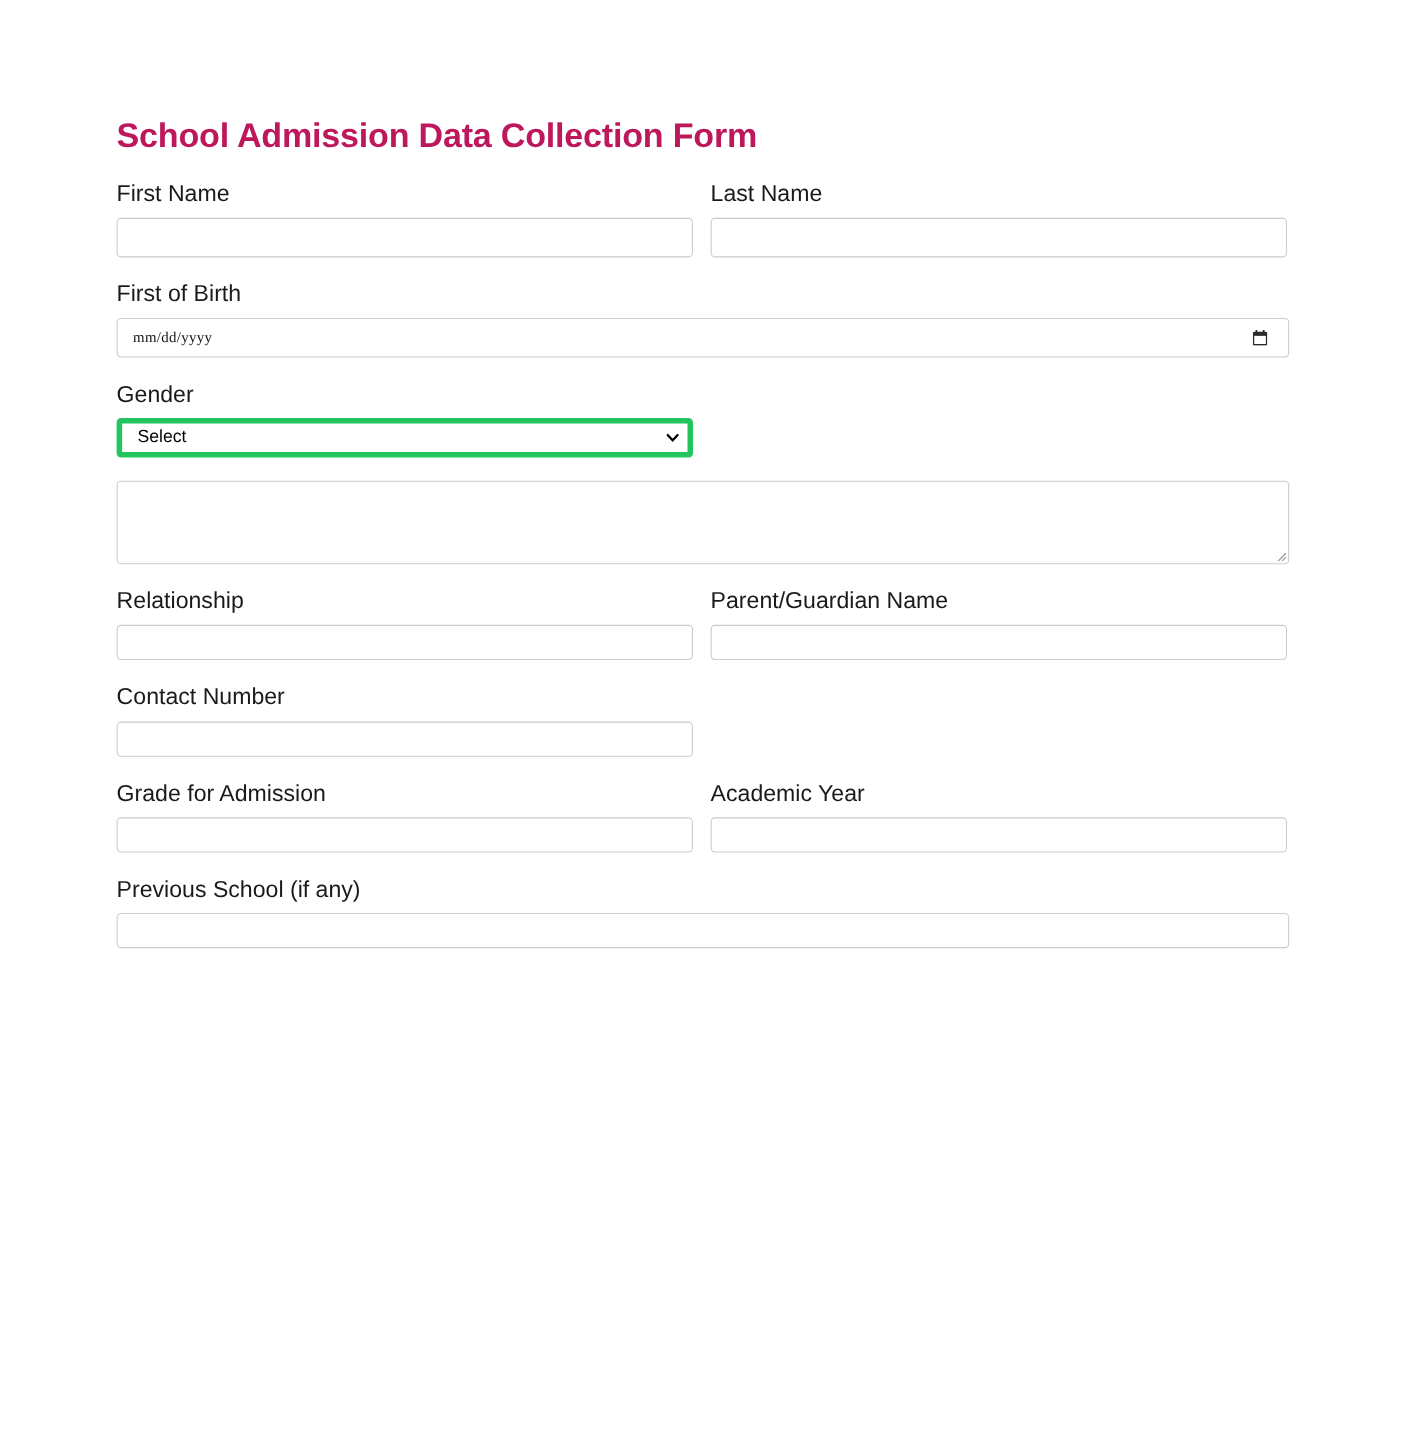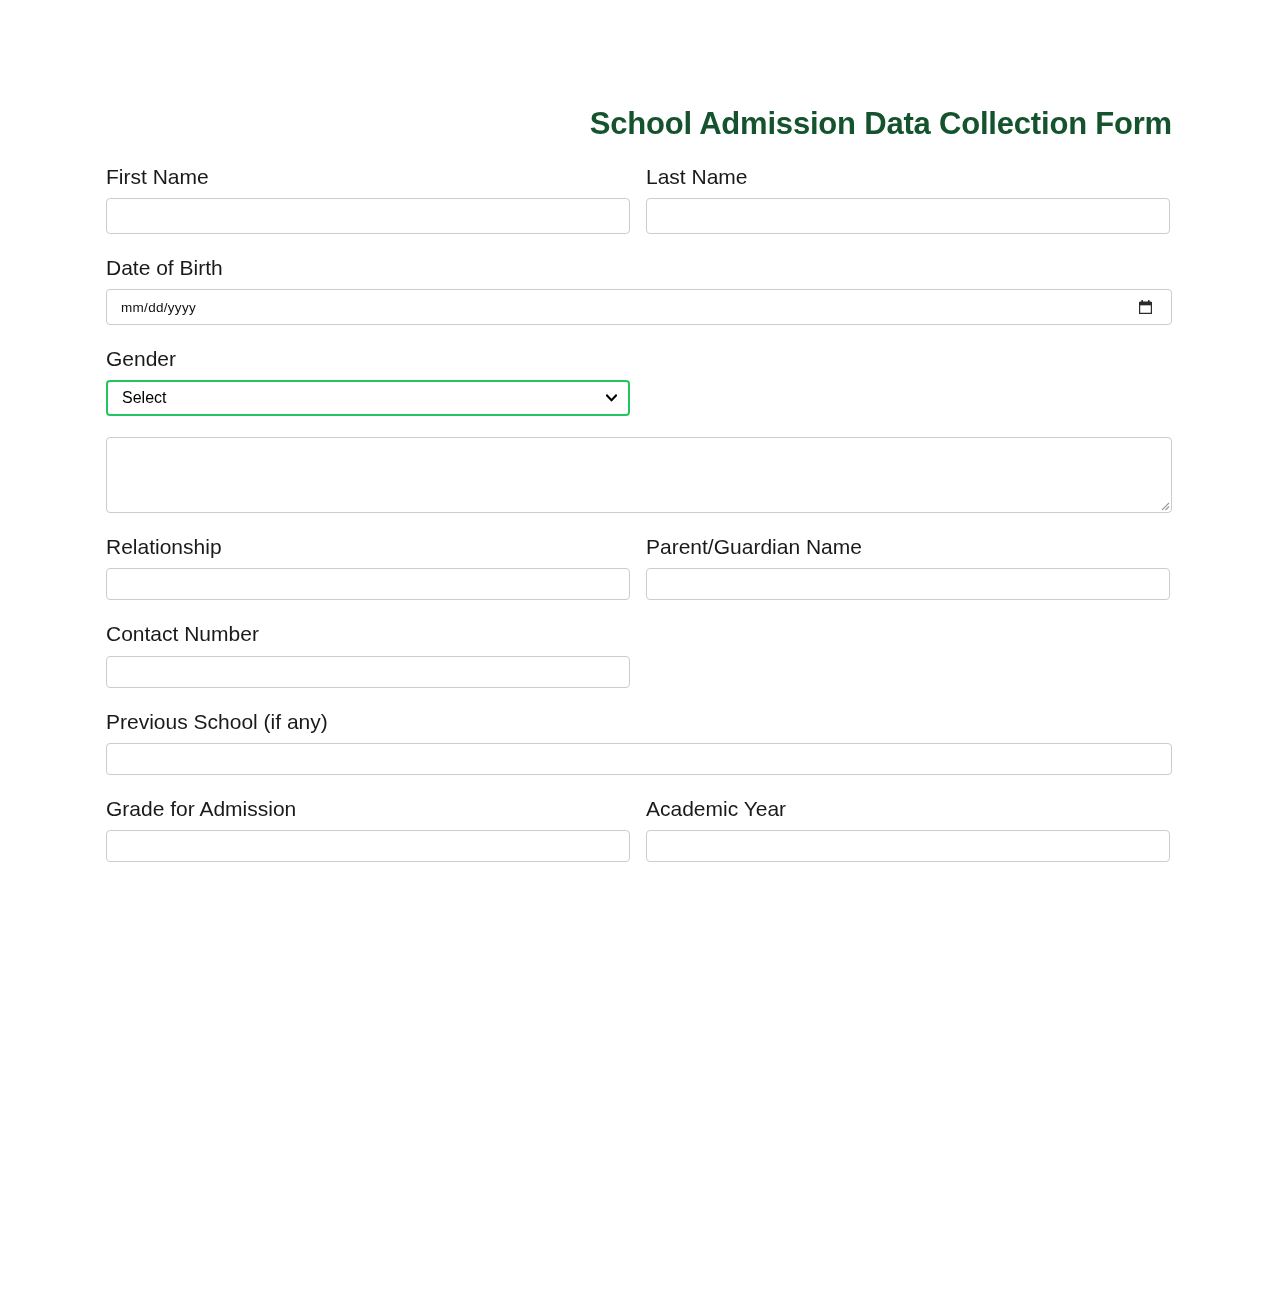--- a/index.html
+++ b/index.html
@@ -18,22 +18,21 @@
     padding: 106px 106px 0 106px;
     box-sizing: border-box;
     width: 1278px;
   }
   .form-title {
     font-size: 31px;
     font-weight: bold;
     letter-spacing: -0.2px;
     margin: 0 0 22px 0;
     line-height: 1.15;
-    color: #14532d;
-    text-align: right;
+    color: #be185d;
   }
   .row {
     display: flex;
     gap: 16px;
     align-items: flex-start;
   }
   .field {
     display: flex;
     flex-direction: column;
   }
@@ -66,33 +65,33 @@
     width: 100%;
     height: 36px;
     border: 1px solid #cccccc;
     border-radius: 4px;
     background: #ffffff;
     display: flex;
     align-items: center;
     padding: 0 10px 0 14px;
   }
   .date-placeholder {
-    font-family: Liberation Sans, sans-serif;
+    font-family: Liberation Serif, serif;
     font-size: 13.5px;
     letter-spacing: 0.3px;
     color: #111;
     flex: 1;
   }
   .cal-icon { width: 13px; height: 14px; display: block; margin-right: 9px; }
   .select-wrap { position: relative; width: 100%; }
   .select-box {
     box-sizing: border-box;
     width: 100%;
     height: 36px;
-    border: 2px solid #22c55e;
+    border: 5px solid #22c55e;
     border-radius: 4px;
     background: #ffffff;
     display: flex;
     align-items: center;
     padding: 0 30px 0 14px;
     font-size: 16px;
     color: #000;
   }
   .chev {
     position: absolute;
@@ -142,21 +141,21 @@
         <input class="input-box" type="text" value="" style="">
       </div>
       <div class="field half">
         <label class="field-label">Last Name</label>
         <input class="input-box" type="text" value="" style="">
       </div>
     </div>
 
     <div class="row">
       <div class="field full">
-        <label class="field-label">Date of Birth</label>
+        <label class="field-label">First of Birth</label>
         <div class="date-wrap">
           <div class="date-box">
             <span class="date-placeholder">mm/dd/yyyy</span>
             <svg class="cal-icon" viewBox="0 0 14 15">
               <rect x="0.5" y="2.5" width="13" height="12" rx="1" fill="#ffffff" stroke="#2b2b2b" stroke-width="1.6"></rect>
               <rect x="0.5" y="2.5" width="13" height="3.2" fill="#2b2b2b"></rect>
               <rect x="2.6" y="0" width="1.7" height="3.4" fill="#2b2b2b"></rect>
               <rect x="9.7" y="0" width="1.7" height="3.4" fill="#2b2b2b"></rect>
             </svg>
           </div>
@@ -201,31 +200,31 @@
     </div>
 
     <div class="row">
       <div class="field half">
         <label class="field-label">Contact Number</label>
         <input class="input-box compact" type="text" value="" style="">
       </div>
     </div>
 
     <div class="row">
+      <div class="field half">
+        <label class="field-label">Grade for Admission</label>
+        <input class="input-box compact" type="text" value="" style="">
+      </div>
+      <div class="field half">
+        <label class="field-label">Academic Year</label>
+        <input class="input-box compact" type="text" value="" style="">
+      </div>
+    </div>
+
+    <div class="row">
       <div class="field full">
         <label class="field-label">Previous School (if any)</label>
         <input class="input-box compact" type="text" value="" style="">
       </div>
     </div>
 
-    <div class="row">
-      <div class="field half">
-        <label class="field-label">Grade for Admission</label>
-        <input class="input-box compact" type="text" value="" style="">
-      </div>
-      <div class="field half">
-        <label class="field-label">Academic Year</label>
-        <input class="input-box compact" type="text" value="" style="">
-      </div>
-    </div>
-
   </form>
 </div>
 
 </body></html>

